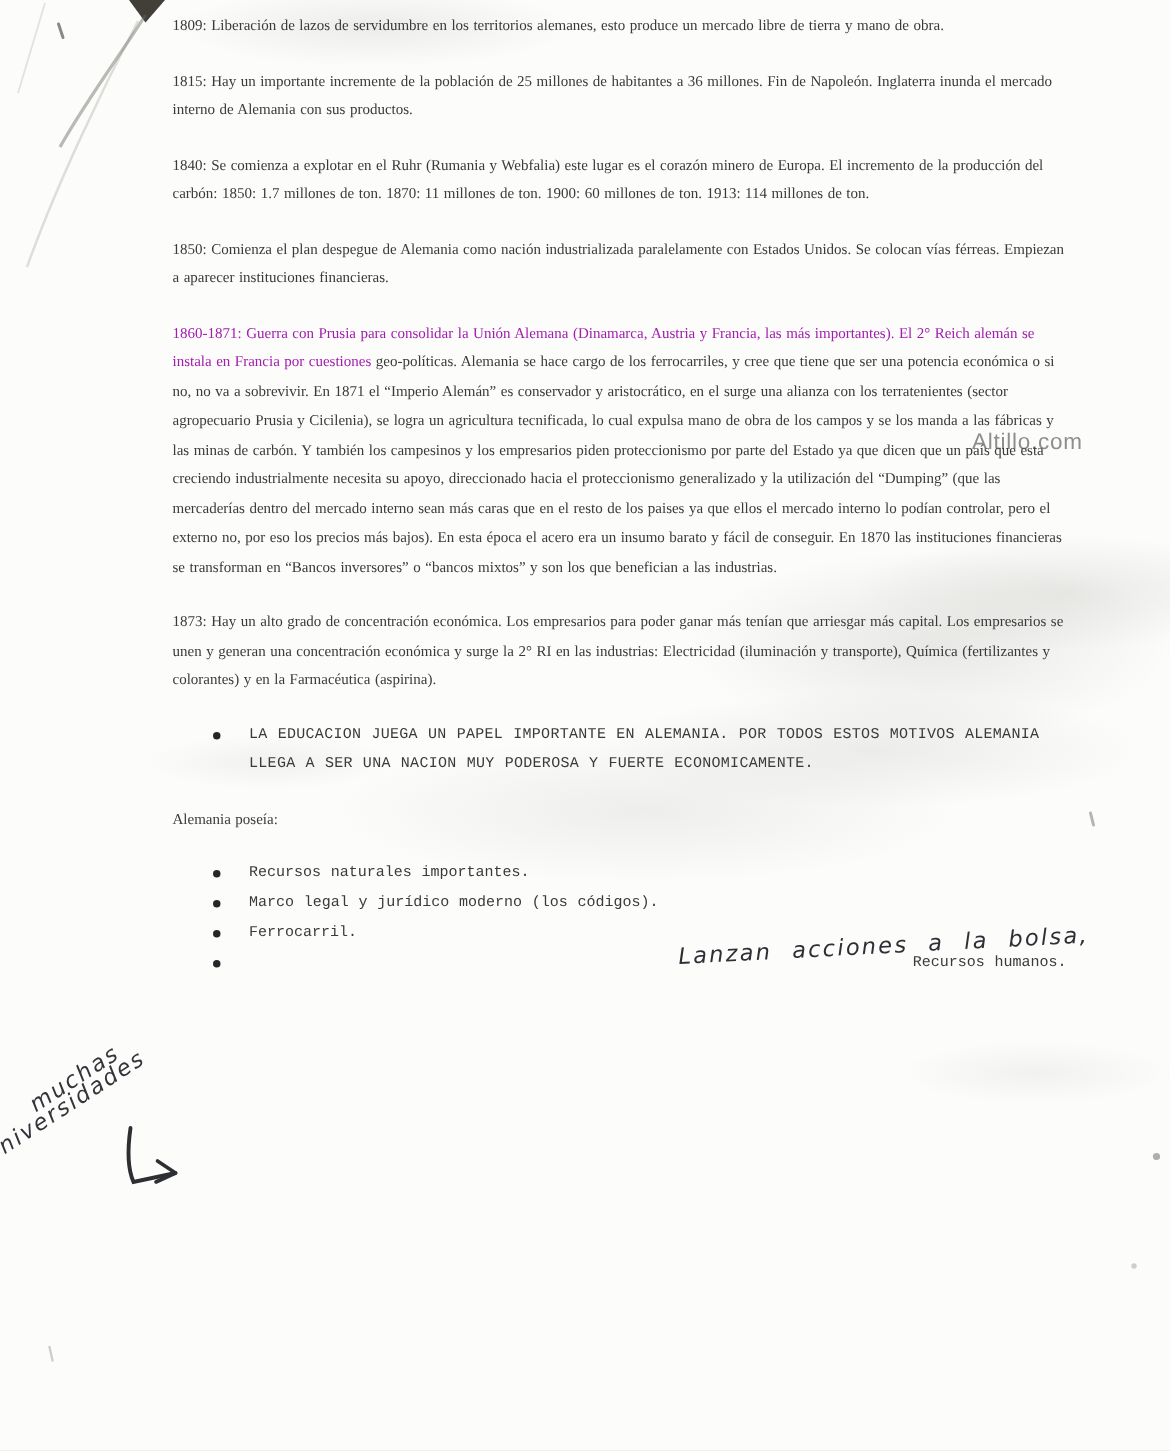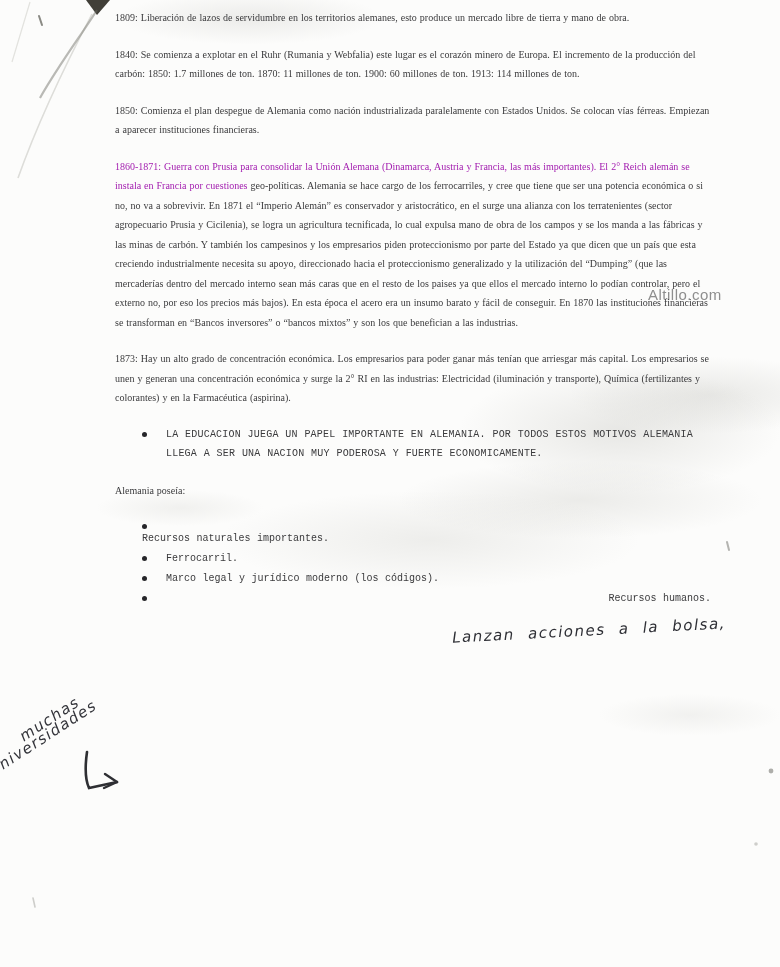--- a/index.html
+++ b/index.html
@@ -92,44 +92,45 @@
     <path d="M33,898 l2,9" stroke="rgba(150,150,144,0.45)" stroke-width="1.6" stroke-linecap="round"></path>
 
     <path d="M87,752 C85,766 85,779 89,788 L117,782" stroke="#2e2f33" stroke-width="2.6" fill="none" stroke-linecap="round"></path>
     <path d="M117,782 L105,774 M117,782 L104,788" stroke="#2e2f33" stroke-width="2.4" fill="none" stroke-linecap="round"></path>
   </svg>
 
   <div class="watermark">Altillo.com</div>
 
   <div class="content">
     <p>1809: Liberación de lazos de servidumbre en los territorios alemanes, esto produce un mercado libre de tierra y mano de obra.</p>
+    <p>1815: Hay un importante incremente de la población de 25 millones de habitantes a 36 millones. Fin de Napoleón. Inglaterra inunda el mercado interno de Alemania con sus productos.</p>
     <p>1840: Se comienza a explotar en el Ruhr (Rumania y Webfalia) este lugar es el corazón minero de Europa. El incremento de la producción del carbón: 1850: 1.7 millones de ton. 1870: 11 millones de ton. 1900: 60 millones de ton. 1913: 114 millones de ton.</p>
     <p>1850: Comienza el plan despegue de Alemania como nación industrializada paralelamente con Estados Unidos. Se colocan vías férreas. Empiezan a aparecer instituciones financieras.</p>
     <p><span class="faded">1860-1871: Guerra con Prusia para consolidar la Unión Alemana (Dinamarca, Austria y Francia, las más importantes). El 2° Reich alemán se instala en Francia por cuestiones </span><span>geo-políticas. Alemania se hace cargo de los ferrocarriles, y cree que tiene que ser una potencia económica o si no, no va a sobrevivir. En 1871 el “Imperio Alemán” es conservador y aristocrático, en el surge una alianza con los terratenientes (sector agropecuario Prusia y Cicilenia), se logra un agricultura tecnificada, lo cual expulsa mano de obra de los campos y se los manda a las fábricas y las minas de carbón. Y también los campesinos y los empresarios piden proteccionismo por parte del Estado ya que dicen que un país que esta creciendo industrialmente necesita su apoyo, direccionado hacia el proteccionismo generalizado y la utilización del “Dumping” (que las mercaderías dentro del mercado interno sean más caras que en el resto de los paises ya que ellos el mercado interno lo podían controlar, pero el externo no, por eso los precios más bajos). En esta época el acero era un insumo barato y fácil de conseguir. En 1870 las instituciones financieras se transforman en “Bancos inversores” o “bancos mixtos” y son los que benefician a las industrias.</span></p>
     <p>1873: Hay un alto grado de concentración económica. Los empresarios para poder ganar más tenían que arriesgar más capital. Los empresarios se unen y generan una concentración económica y surge la 2° RI en las industrias: Electricidad (iluminación y transporte), Química (fertilizantes y colorantes) y en la Farmacéutica (aspirina).</p>
 
     <div class="bullet-block">
       <span class="bullet-dot"></span>
       <div class="upper">LA EDUCACION JUEGA UN PAPEL IMPORTANTE EN ALEMANIA. POR TODOS ESTOS MOTIVOS ALEMANIA LLEGA A SER UNA NACION MUY PODEROSA Y FUERTE ECONOMICAMENTE.</div>
     </div>
 
     <p>Alemania poseía:</p>
 
     <div>
-      <div class="list-item bullet-block" style="margin-bottom:0;flex-direction:column;">
+      <div class="list-item bullet-block" style="margin-bottom:0;">
         <span class="bullet-dot"></span>
         <div>Recursos naturales importantes.</div>
       </div>
       <div class="list-item bullet-block" style="margin-bottom:0;">
         <span class="bullet-dot"></span>
-        <div>Ferrocarril.</div>
+        <div>Marco legal y jurídico moderno (los códigos).</div>
       </div>
       <div class="list-item bullet-block" style="margin-bottom:0;">
         <span class="bullet-dot"></span>
-        <div>Marco legal y jurídico moderno (los códigos).</div>
+        <div>Ferrocarril.</div>
       </div>
       <div class="list-item bullet-block" style="margin-bottom:16px;justify-content:space-between;">
         <span class="bullet-dot"></span>
         <div>Recursos humanos.</div>
       </div>
     </div>
   </div>
 
   <div class="inline-note">Lanzan acciones a la bolsa,</div>
 

